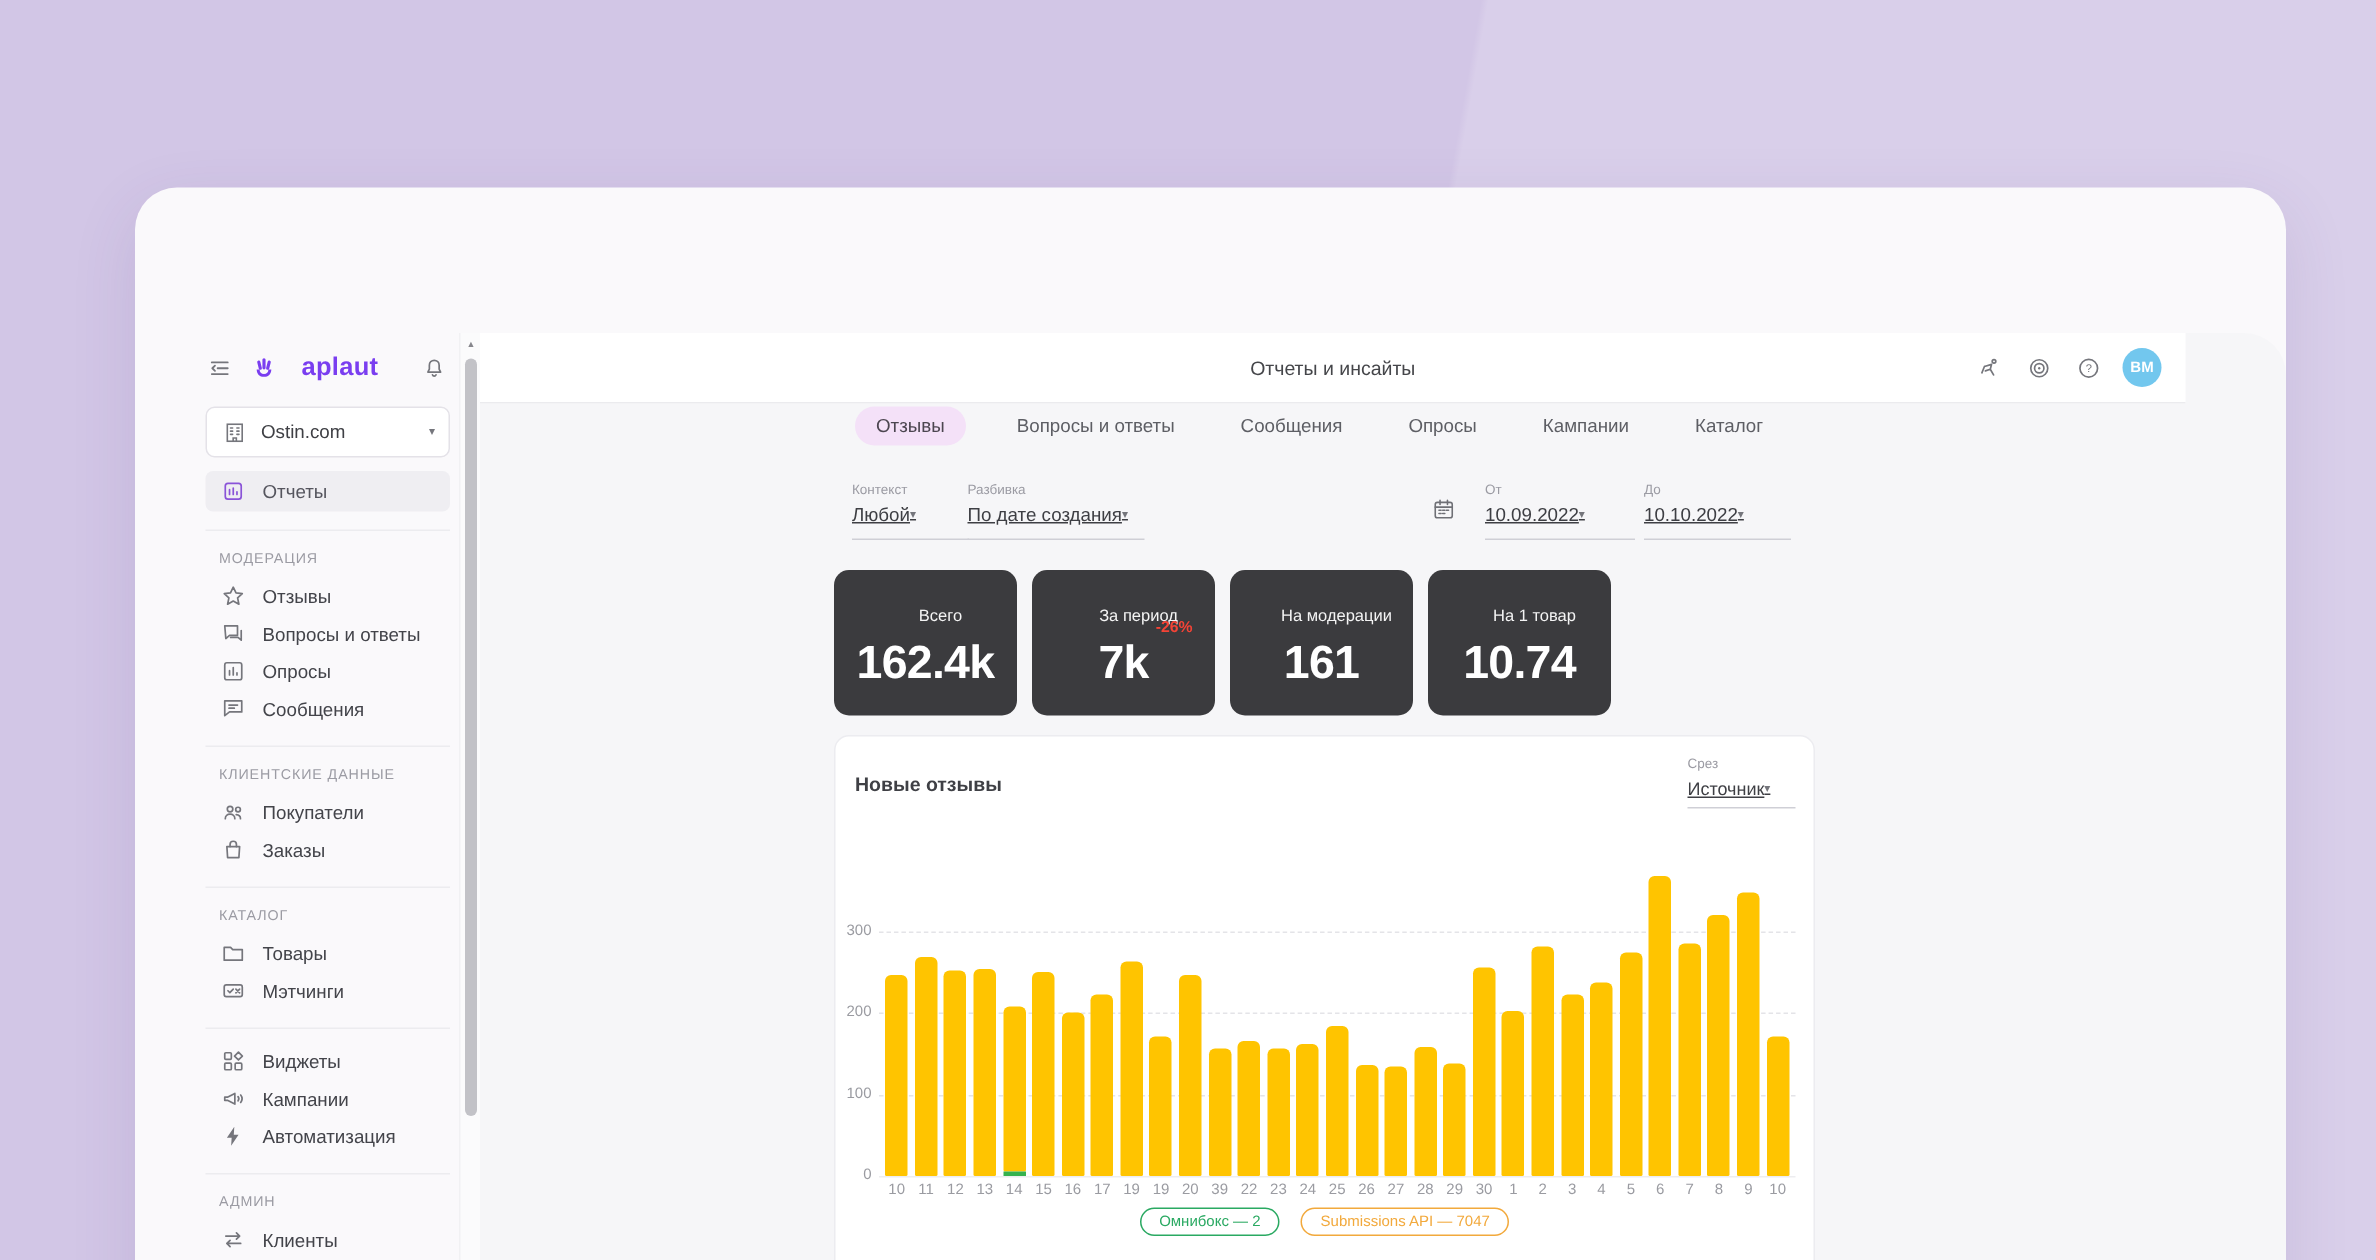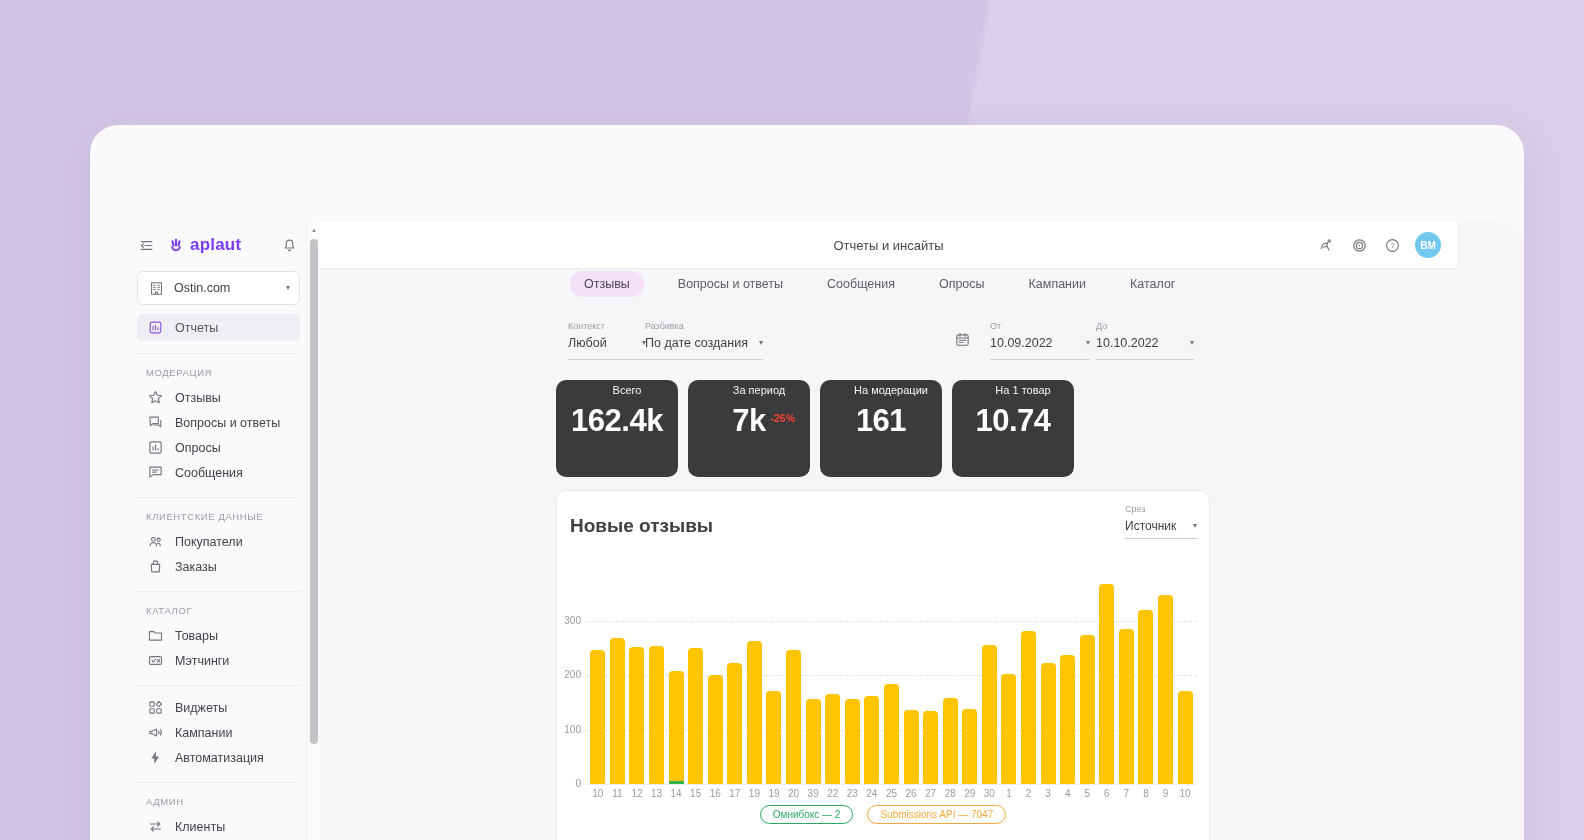--- a/index.html
+++ b/index.html
@@ -4,21 +4,21 @@
 <style>
   html,body{margin:0;padding:0;background:#d2c6e6;}
   .stage{position:relative;width:1584px;height:840px;overflow:hidden;
          font-family:"Liberation Sans",sans-serif;background:#d2c6e6;}
   .sheen{position:absolute;inset:0;background:linear-gradient(100deg,rgba(255,255,255,0) 57%,rgba(255,255,255,.16) 57.3%);}
   .card{position:absolute;left:90px;top:125px;width:1434px;height:800px;background:#faf9fb;
         border-radius:28px;box-shadow:0 14px 44px rgba(80,60,120,.12);}
   
   .sidebar{position:absolute;left:47px;top:97px;width:163px;bottom:0;}
   .sb-top{display:flex;align-items:center;padding:13px 0 8px;}
-  .logo{display:flex;align-items:center;gap:5px;margin-left:12px;}
+  .logo{display:flex;align-items:center;gap:16px;margin-left:12px;}
   .logo-text{font-size:17px;font-weight:700;color:#7a3ef0;letter-spacing:.2px;}
   .sb-top .bell{margin-left:auto;margin-right:2px;}
   .project{margin-top:8px;height:32px;border:1px solid #e4e2e8;border-radius:6px;background:#fff;
            display:flex;align-items:center;gap:9px;padding:0 9px;font-size:12.5px;color:#3f4045;cursor:pointer;}
   .project .caret{margin-left:auto;}
   .sb-item{display:flex;align-items:center;gap:11px;height:25px;padding:0 9px;font-size:12.5px;color:#43444a;cursor:pointer;white-space:nowrap;}
   .sb-item.active{background:#efeef2;border-radius:5px;height:27px;margin-top:9px;color:#55555e;}
   .sb-item.active .icn{color:#8a53d8;}
   .sb-sec-title{font-size:9.5px;letter-spacing:.6px;color:#9b9ba3;margin:13px 9px 7px;}
   .sb-div{height:1px;background:#ececef;margin-top:12px;}
@@ -39,32 +39,32 @@
   .topbar-icons .icn{width:20px;height:20px;}
   .avatar{width:26px;height:26px;border-radius:50%;background:#72c7ee;color:#fff;font-size:10px;font-weight:700;
           display:flex;align-items:center;justify-content:center;cursor:pointer;}
   .tabs{position:absolute;left:480px;top:146px;display:flex;align-items:center;gap:24px;}
   .tab{font-size:12.5px;color:#5d5e64;padding:6px 10px;cursor:pointer;white-space:nowrap;}
   .tab.active{background:#f4e1f8;border-radius:16px;color:#4c4650;padding:6px 14px;}
   
   .filters{position:absolute;left:466px;top:196px;width:652px;height:46px;}
   .field{position:absolute;top:0;height:38px;border-bottom:1px solid #cfcfd6;cursor:pointer;}
   .f-label{font-size:9px;color:#9b9ba3;}
-  .f-value{display:flex;align-items:center;justify-content:space-between;font-size:12.5px;color:#3e3f44;margin-top:5px;}
+  .f-value{display:flex;align-items:center;justify-content:flex-start;font-size:12.5px;color:#3e3f44;margin-top:5px;text-decoration:underline;}
   .cal{position:absolute;left:397px;top:9px;color:#6f7076;}
   
   .kpis{position:absolute;left:466px;top:255px;display:flex;gap:10px;}
   .kpi{position:relative;width:122px;height:97px;background:#3b3b3e;border-radius:10px;color:#fff;text-align:center;}
-  .kpi-label{font-size:11px;margin-top:4px;color:#f4f4f4;padding-left:20px;}
+  .kpi-label{font-size:11px;margin-top:25px;color:#f4f4f4;padding-left:20px;}
   .kpi-value{font-size:31px;font-weight:700;margin-top:7px;letter-spacing:-.5px;}
   .kpi-delta{position:absolute;top:32px;right:15px;font-size:10.5px;font-weight:700;color:#f44336;}
   
   .chart-card{position:absolute;left:466px;top:365px;width:652px;height:430px;background:#fff;
               border:1px solid #ececf0;border-radius:10px;}
-  .chart-title{position:absolute;left:13px;top:24px;font-size:19px;font-weight:700;color:#3f4045;}
+  .chart-title{position:absolute;left:13px;top:24px;font-size:13px;font-weight:700;color:#3f4045;}
   .slice{position:absolute;right:12px;top:13px;width:72px;border-bottom:1px solid #cfcfd6;padding-bottom:5px;cursor:pointer;}
   .gridline{position:absolute;left:29px;right:12px;height:0;border-top:1px dashed #e4e4e8;}
   .gridline.zero{border-top:1px solid #ededf0;}
   .ylab{position:absolute;left:0;width:24px;text-align:right;font-size:10px;color:#9a9ba1;}
   .bars{position:absolute;left:31px;top:0;width:607px;height:293px;display:flex;align-items:flex-end;}
   .slot{flex:1;display:flex;justify-content:center;align-items:flex-end;height:100%;}
   .bar{width:15px;display:flex;flex-direction:column;justify-content:flex-end;}
   .bar-y{background:#ffc400;border-radius:4px 4px 1px 1px;}
   .bar-g{background:#35b24e;height:3px;}
   .xlabels{position:absolute;left:31px;top:297px;width:607px;display:flex;}

